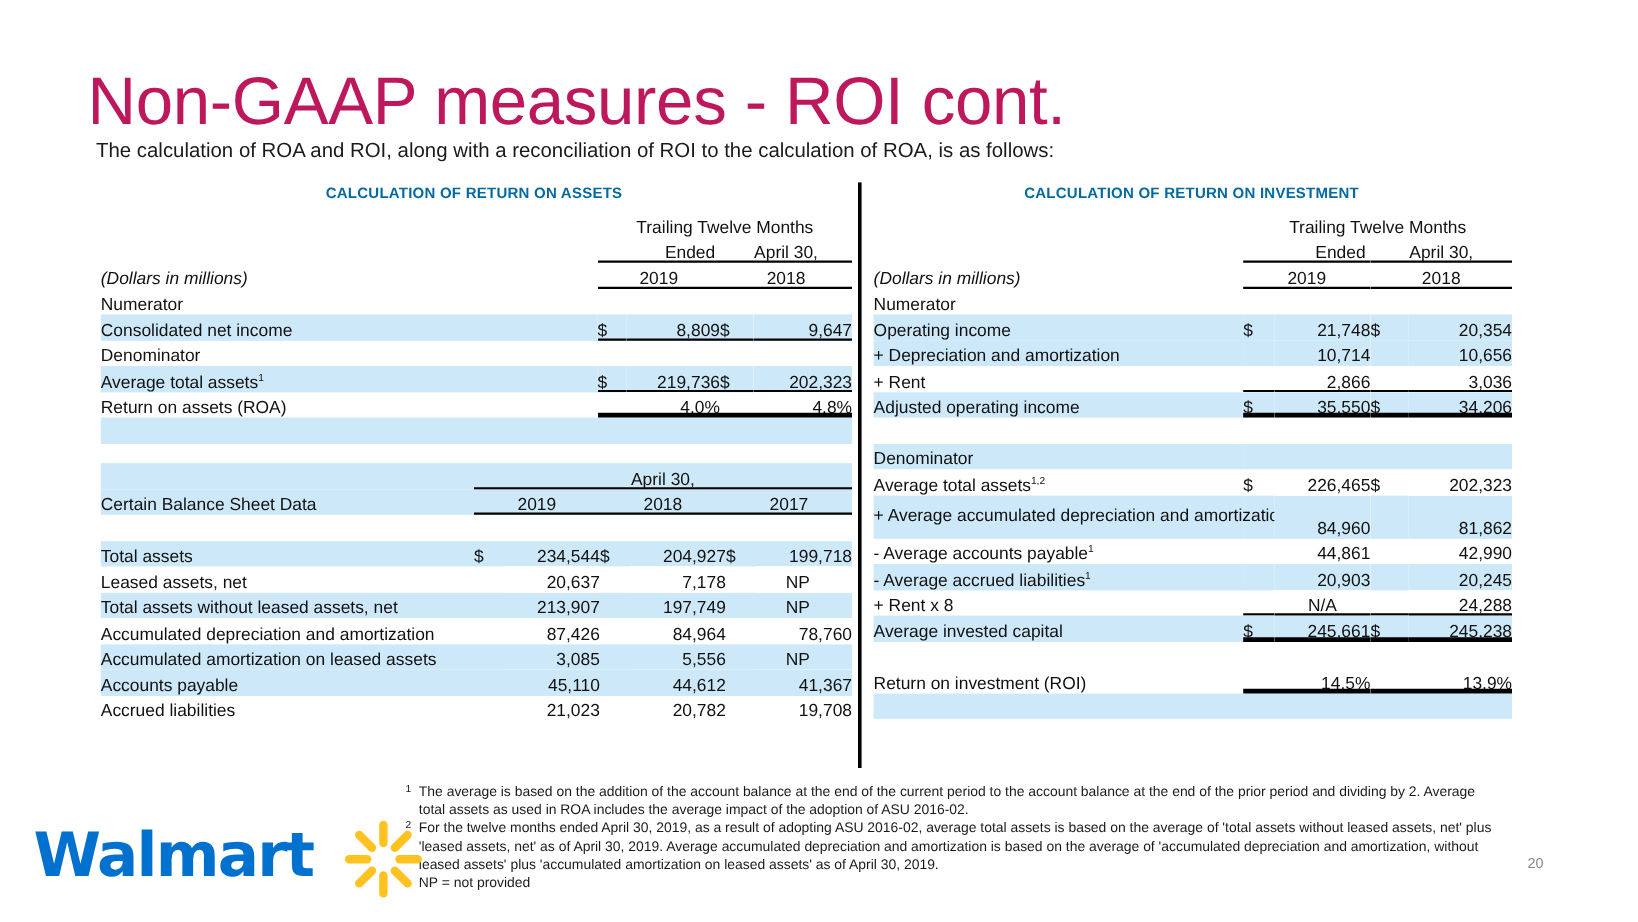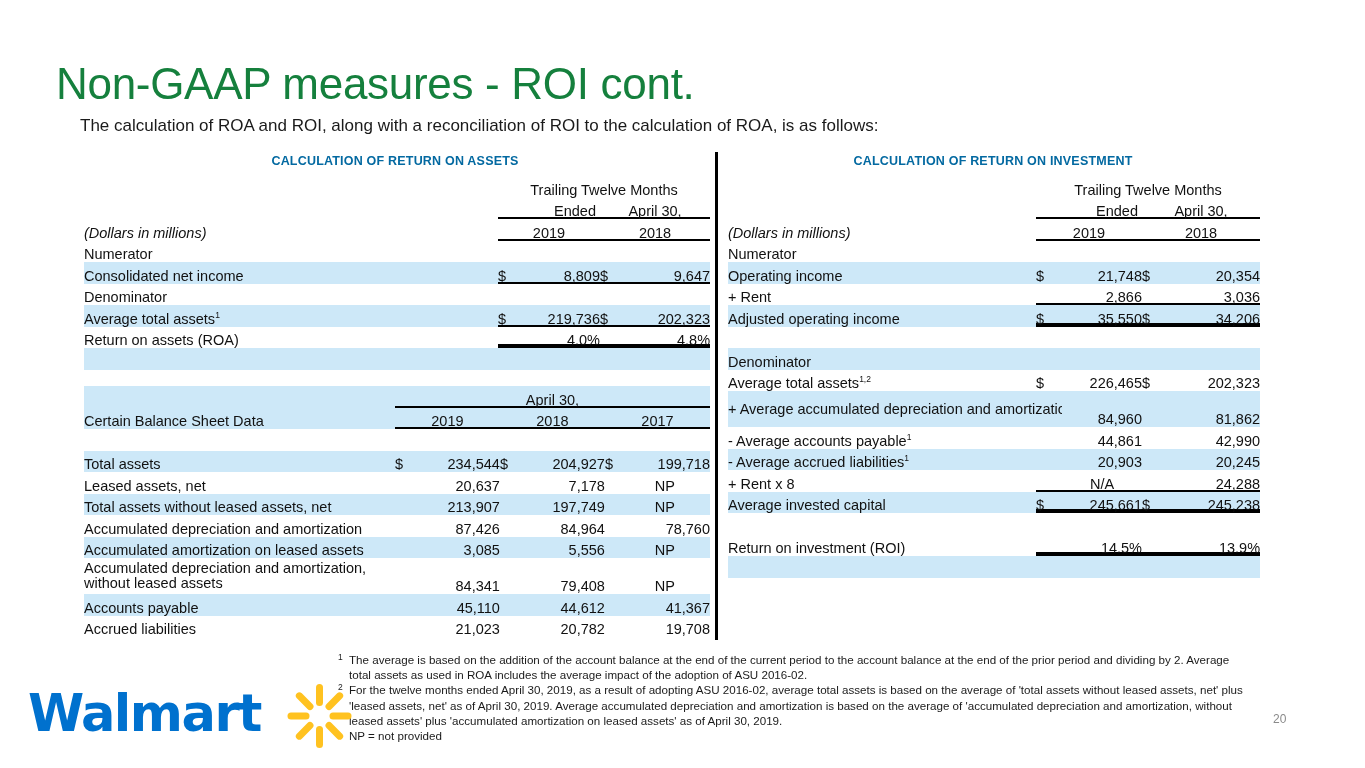--- a/index.html
+++ b/index.html
@@ -13,25 +13,25 @@
     position: relative;
     overflow: hidden;
     font-family: "Liberation Sans", sans-serif;
     color: #000000;
     -webkit-font-smoothing: antialiased;
   }
 
   
   #slide-title {
     position: absolute;
-    left: 56px;
+    left: 73px;
     top: 58px;
-    font-size: 44px;
+    font-size: 56px;
     line-height: 52px;
-    color: #15803d;
+    color: #be185d;
     font-weight: 400;
     letter-spacing: -0.3px;
     white-space: nowrap;
   }
   #slide-subtitle {
     position: absolute;
     left: 80px;
     top: 115px;
     font-size: 17px;
     line-height: 22px;
@@ -320,29 +320,20 @@
       </tr>
       <tr class="row band">
         <td class="lbl ind1">Accumulated amortization on leased assets</td>
         <td class="cur"></td>
         <td class="num">3,085</td>
         <td class="cur"></td>
         <td class="num">5,556</td>
         <td class="cur"></td>
         <td class="num" style="text-align: center; padding-right: 10px;">NP</td>
       </tr>
-      <tr class="row row-tall">
-        <td class="lbl ind2 two-line" style="vertical-align: middle; white-space: normal; max-width: 250px;">Accumulated depreciation and amortization, without leased assets</td>
-        <td class="cur"></td>
-        <td class="num">84,341</td>
-        <td class="cur"></td>
-        <td class="num">79,408</td>
-        <td class="cur"></td>
-        <td class="num" style="text-align: center; padding-right: 10px;">NP</td>
-      </tr>
       <tr class="row band">
         <td class="lbl">Accounts payable</td>
         <td class="cur"></td>
         <td class="num">45,110</td>
         <td class="cur"></td>
         <td class="num">44,612</td>
         <td class="cur"></td>
         <td class="num">41,367</td>
       </tr>
       <tr class="row">
@@ -385,20 +376,27 @@
       <td class="lbl b">Numerator</td>
       <td colspan="4"></td>
     </tr>
 
     <tr class="row band">
       <td class="lbl ind1">Operating income</td>
       <td class="cur">$</td>
       <td class="num">21,748</td>
       <td class="cur">$</td>
       <td class="num">20,354</td>
+    </tr>
+    <tr class="row band">
+      <td class="lbl ind1">+ Depreciation and amortization</td>
+      <td class="cur"></td>
+      <td class="num">10,714</td>
+      <td class="cur"></td>
+      <td class="num">10,656</td>
     </tr>
     <tr class="row">
       <td class="lbl ind1">+ Rent</td>
       <td class="cur ul-thin"></td>
       <td class="num ul-thin">2,866</td>
       <td class="cur ul-thin"></td>
       <td class="num ul-thin">3,036</td>
     </tr>
     <tr class="row band">
       <td class="lbl ind1">Adjusted operating income</td>

